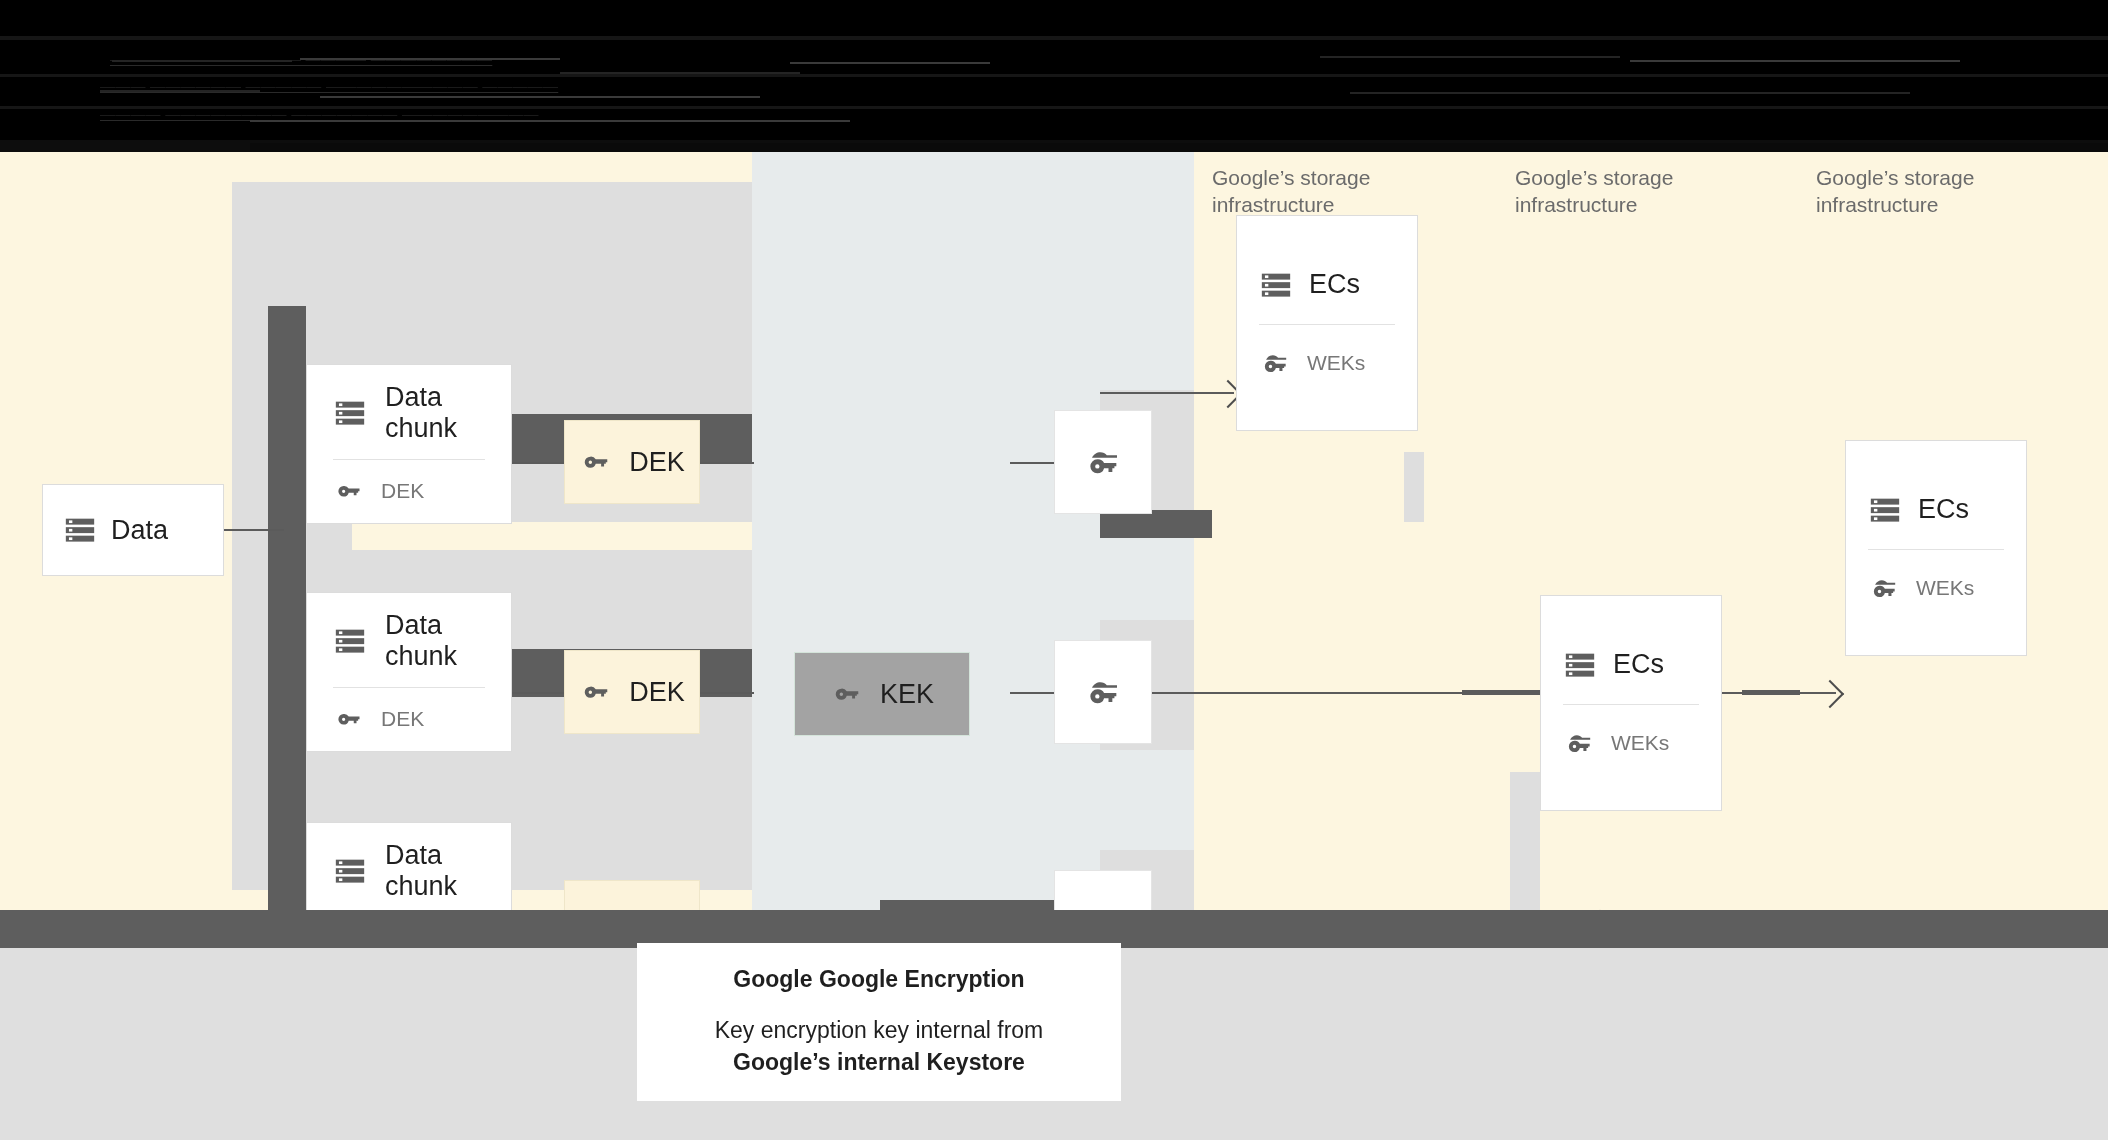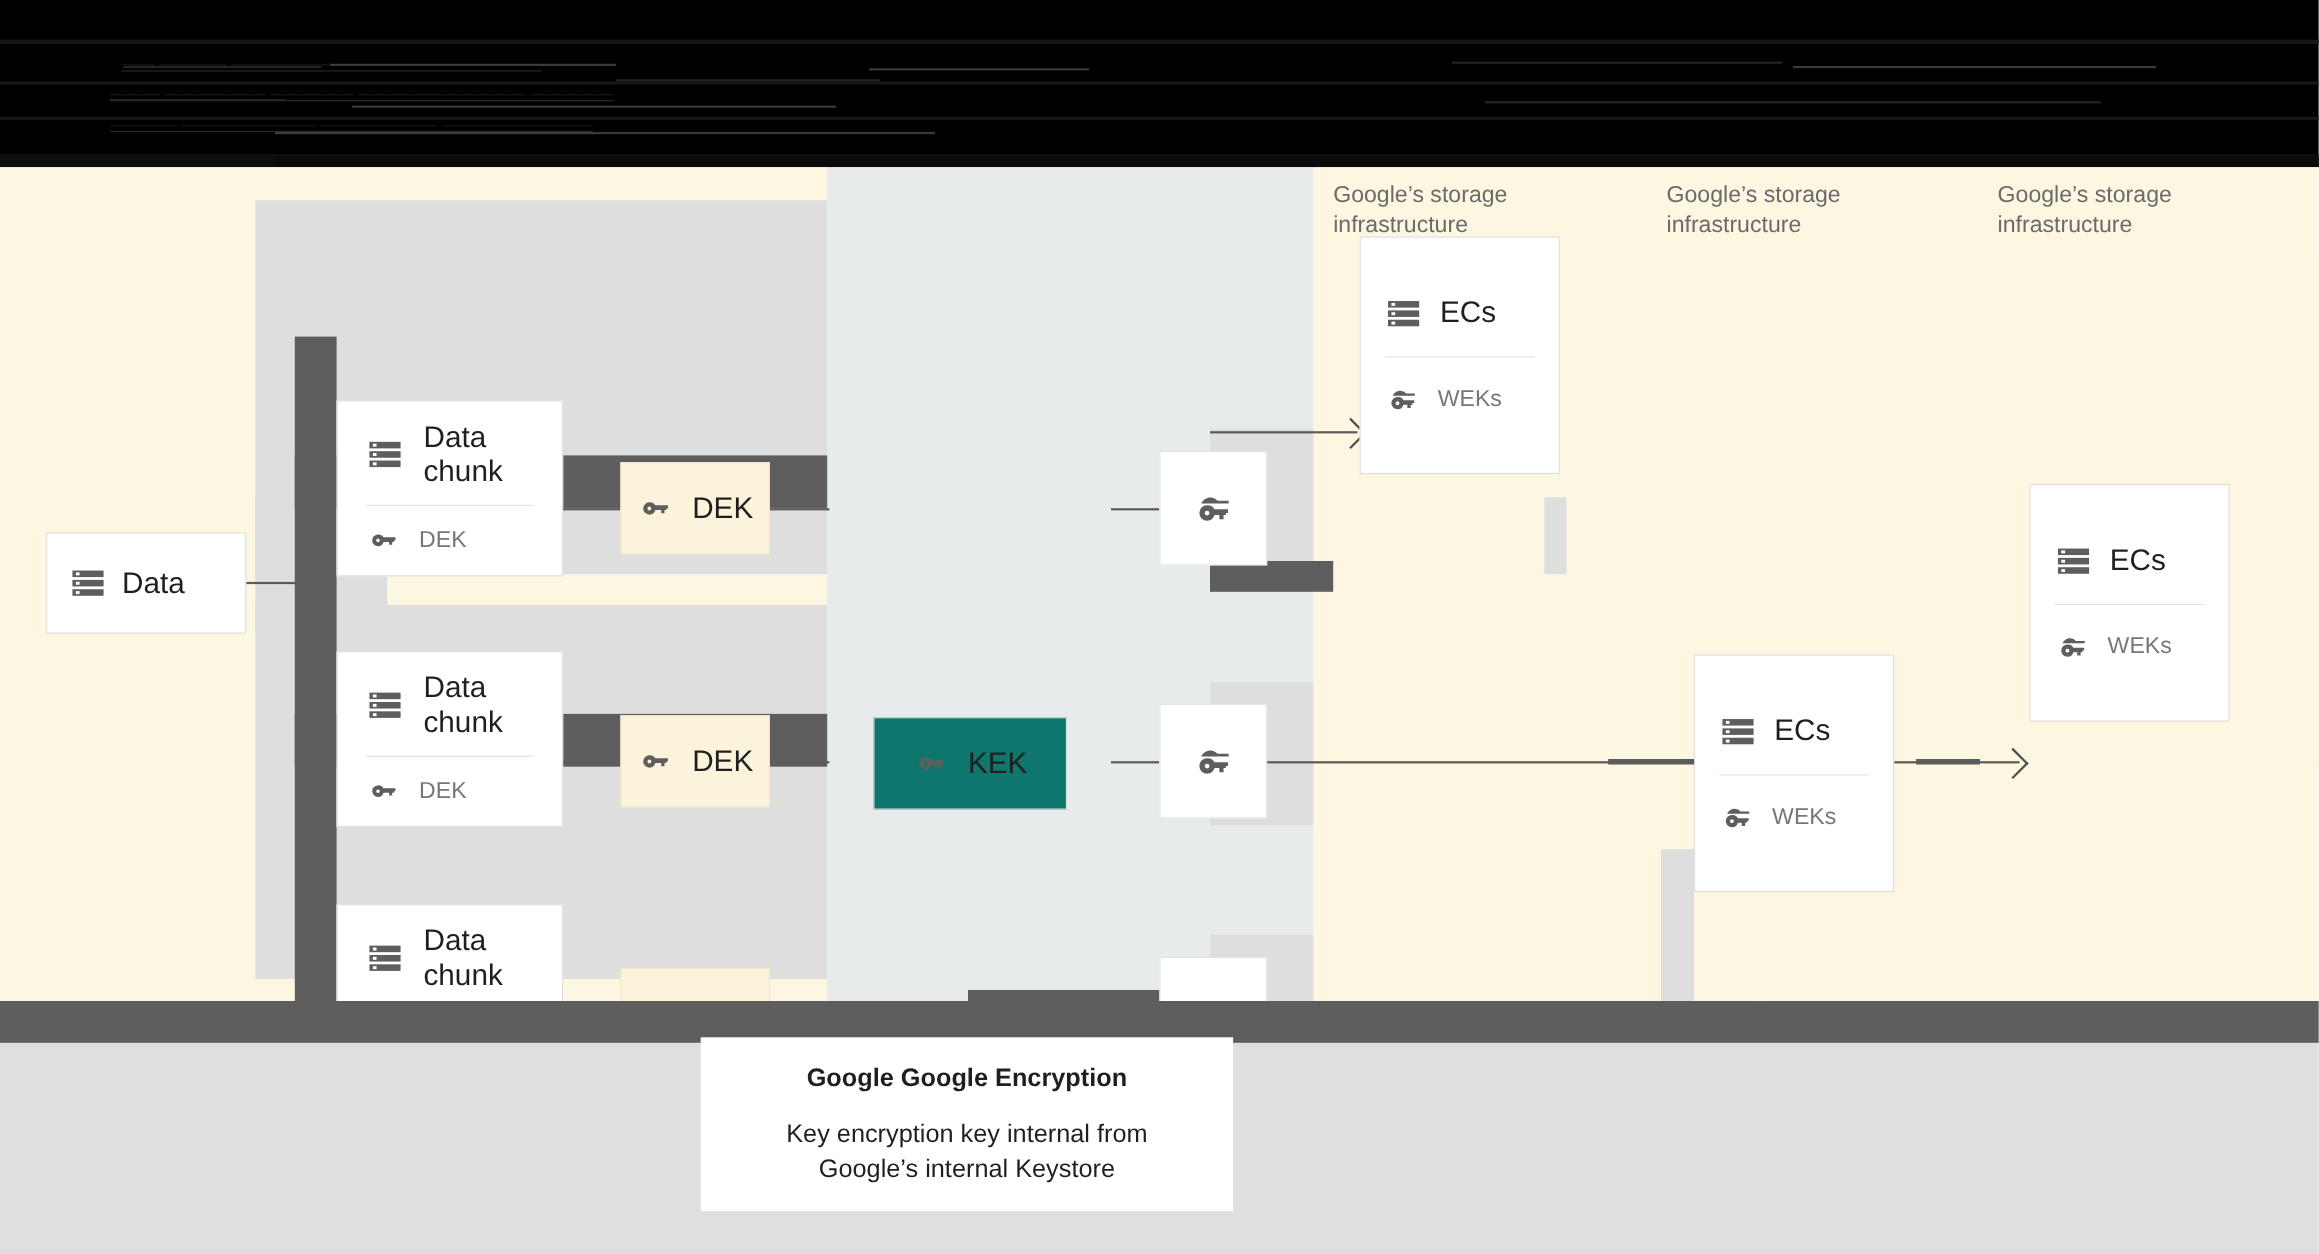--- a/index.html
+++ b/index.html
@@ -52,21 +52,21 @@
   .card .bot-row { display:flex; align-items:center; gap:18px; padding:0 26px; }
   .card .title { font-size:27px; color:#1f1f1f; line-height:1.13; }
   .card .sub   { font-size:21px; color:#777777; }
 
   
   .box {
     position:absolute; display:flex; align-items:center; justify-content:center;
     gap:18px; border:1px solid #e9e2c9;
   }
   .box.cream { background:#fcf3db; border-color:#efe6c9; }
-  .box.mint  { background:#0f766e; border-color:#d4e4da; }
+  .box.mint  { background:#a3a3a3; border-color:#d4e4da; }
   .box .box-label { font-size:27px; color:#1f1f1f; }
 
   .whitekeybox {
     position:absolute; background:#ffffff; border:1px solid #e4e4e4;
     display:flex; align-items:center; justify-content:center;
   }
 
   
   .ico { flex:0 0 auto; display:block; }
 
@@ -95,21 +95,21 @@
   
   .botstrip { position:absolute; left:0; top:910px; width:2108px; height:230px; background:#dfdfdf; }
   .botbar   { position:absolute; left:0; top:910px; width:2108px; height:38px; background:#5e5e5e; }
   .caption  {
     position:absolute; left:637px; top:943px; width:484px; height:158px;
     background:#ffffff; display:flex; flex-direction:column;
     align-items:center; justify-content:center; gap:22px; padding:10px 18px;
   }
   .caption .cap-title { font-size:23px; font-weight:bold; color:#1f1f1f; }
   .caption .cap-body  { font-size:23px; color:#1f1f1f; text-align:center; line-height:1.35; }
-  .caption .cap-body b { font-weight:normal; }
+  .caption .cap-body b { font-weight:bold; }
 </style>
 </head>
 <body>
 
 <div id="root">
 
   <div class="topband">
     <div class="tb-grey" style="left:0;top:36px;width:2108px;height:4px;"></div>
     <div class="tb-grey" style="left:0;top:74px;width:2108px;height:3px;"></div>
     <div class="tb-grey" style="left:0;top:106px;width:2108px;height:3px;"></div>

